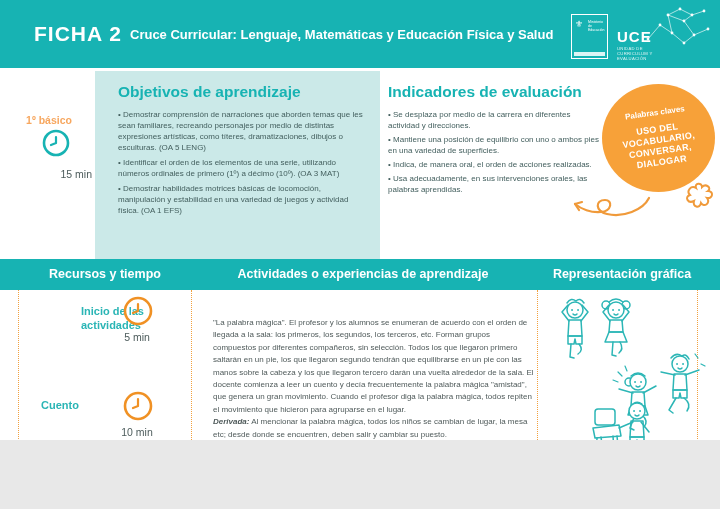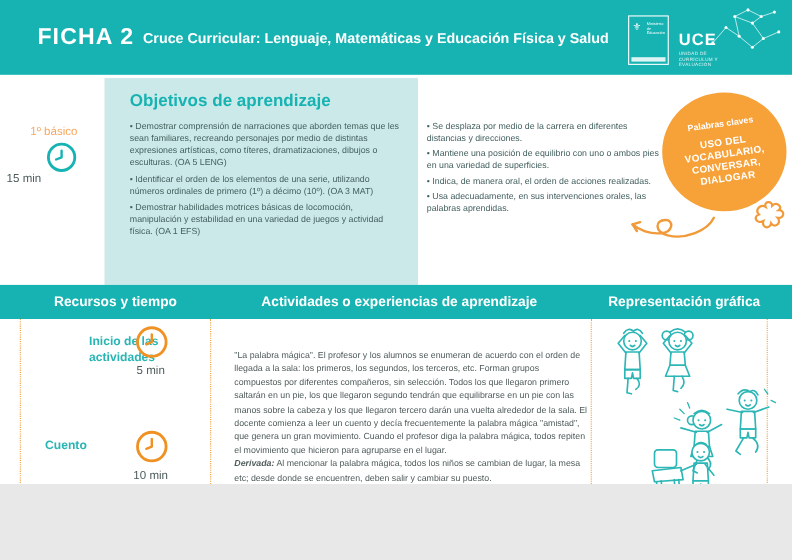--- a/index.html
+++ b/index.html
@@ -15,23 +15,23 @@
   .min-crest { position:absolute; left:3px; top:4px; width:11px; height:11px; color:#ffffff; font-size:9px; line-height:11px; }
   .min-text { position:absolute; left:16px; top:5px; width:18px; font-size:3.5px; line-height:4.2px; color:#ffffff; }
   .min-strip { position:absolute; left:2px; bottom:2px; right:2px; height:4px; background:#ffffff; opacity:.85; }
 
   .uce-label { position:absolute; left:617px; top:28px; font-size:15px; font-weight:800; color:#ffffff; letter-spacing:1px; }
   .uce-sub { position:absolute; left:617px; top:46px; width:46px; font-size:4.2px; line-height:5px; color:#dff4f4; letter-spacing:.3px; }
   .constellation { position:absolute; left:640px; top:5px; }
 
   
   .edu-general { position:absolute; left:6px; top:84px; width:86px; text-align:center; font-size:11px; font-weight:800; color:#ef8e33; line-height:13px; letter-spacing:.3px; }
-  .grade { position:absolute; left:6px; top:114px; width:86px; text-align:center; font-size:10.5px; font-weight:400; color:#f7a75f; }
+  .grade { position:absolute; left:6px; top:114px; width:86px; text-align:center; font-size:10.5px; font-weight:700; color:#f7a75f; }
   .clock-main { position:absolute; left:41px; top:128px; }
-  .duration-main { position:absolute; left:6px; top:156px; width:86px; text-align:left; font-size:10.5px; color:#4c5b5b; }
+  .duration-main { position:absolute; left:6px; top:168px; width:86px; text-align:right; font-size:10.5px; color:#4c5b5b; }
 
   
   .obj-panel { position:absolute; left:95px; top:71px; width:285px; height:188px; background:#cbe9e8; }
   .obj-title { position:absolute; left:118px; top:83px; font-size:15.5px; font-weight:800; color:#17b3b3; }
   .obj-list { position:absolute; left:118px; top:109px; width:247px; font-size:8px; line-height:11px; color:#44605f; list-style:none; }
   .obj-list li { margin-bottom:4px; }
   .obj-list li::before, .ind-list li::before { content:"• "; }
 
   
   .ind-title { position:absolute; left:388px; top:83px; font-size:15.5px; font-weight:800; color:#17b3b3; }
@@ -118,22 +118,23 @@
   <div class="duration-main">15 min</div>
 
   <div class="obj-panel"></div>
   <div class="obj-title">Objetivos de aprendizaje</div>
   <ul class="obj-list">
     <li>Demostrar comprensión de narraciones que aborden temas que les sean familiares, recreando personajes por medio de distintas expresiones artísticas, como títeres, dramatizaciones, dibujos o esculturas. (OA 5 LENG)</li>
     <li>Identificar el orden de los elementos de una serie, utilizando números ordinales de primero (1º) a décimo (10º). (OA 3 MAT)</li>
     <li>Demostrar habilidades motrices básicas de locomoción, manipulación y estabilidad en una variedad de juegos y actividad física. (OA 1 EFS)</li>
   </ul>
 
+  <div class="ind-title">Indicadores de evaluación</div>
   <ul class="ind-list">
-    <li>Se desplaza por medio de la carrera en diferentes distancias y direcciones.</li>
+    <li>Se desplaza por medio de la carrera en diferentes actividad y direcciones.</li>
     <li>Mantiene una posición de equilibrio con uno o ambos pies en una variedad de superficies.</li>
     <li>Indica, de manera oral, el orden de acciones realizadas.</li>
     <li>Usa adecuadamente, en sus intervenciones orales, las palabras aprendidas.</li>
   </ul>
 
   <div class="badge">
     <div class="badge-inner">
       <div class="badge-title">Palabras claves</div>
       <div class="badge-keywords">USO DEL VOCABULARIO, CONVERSAR, DIALOGAR</div>
     </div>

